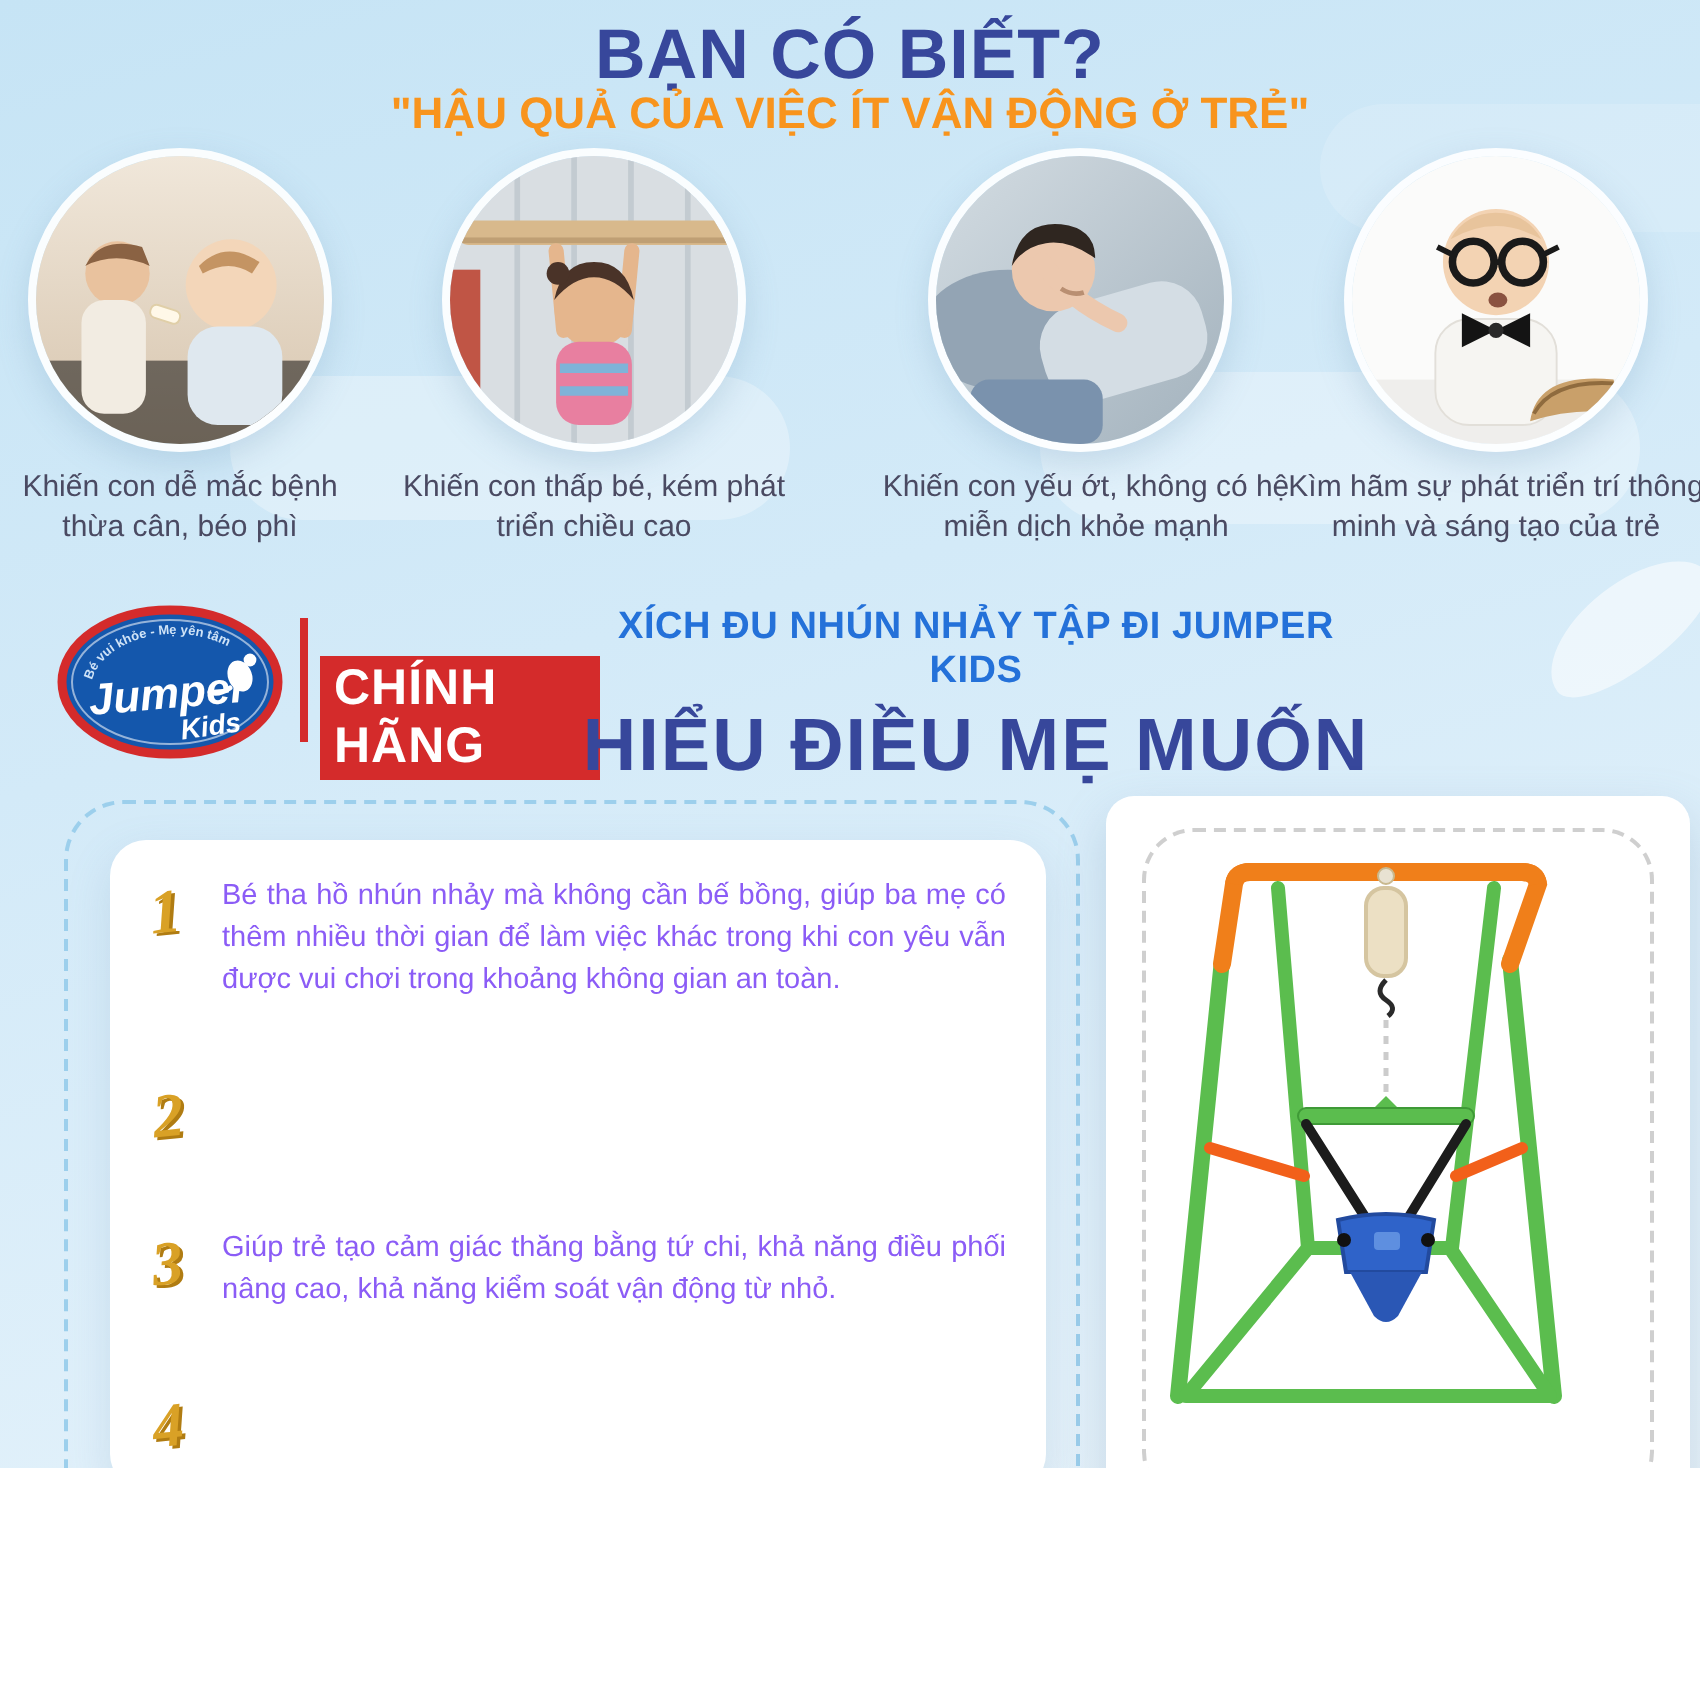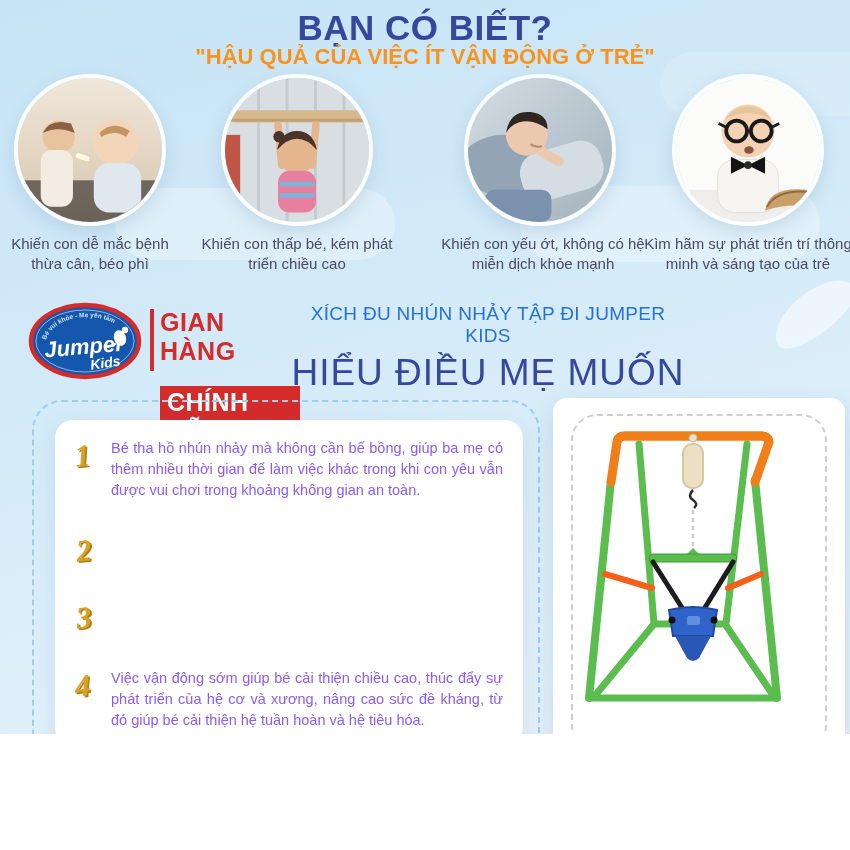--- a/index.html
+++ b/index.html
@@ -41,22 +41,22 @@
   .cap4 { left:643px; width:210px; }
 
   
   .logo { position:absolute; left:28px; top:302px; width:114px; height:78px; }
   .divider { position:absolute; left:150px; top:309px; width:4px; height:62px; background:#D42B2B; }
   .store { position:absolute; left:160px; top:308px; width:140px; }
   .store-l1 { font-size:25px; font-weight:700; color:#D42B2B; letter-spacing:.5px; }
   .store-l2 { margin-top:20px; display:inline-block; background:#D42B2B; color:#fff;
     font-size:25px; font-weight:700; padding:2px 7px; letter-spacing:.5px; }
   .banner-right { position:absolute; left:288px; top:303px; width:400px; text-align:center; }
-  .banner-line { font-size:19px; font-weight:400; color:#2471D9; letter-spacing:.3px; }
-  .banner-headline { margin-top:5px; font-size:37px; font-weight:400; color:#37479B; letter-spacing:1px; }
+  .banner-line { font-size:19px; font-weight:700; color:#2471D9; letter-spacing:.3px; }
+  .banner-headline { margin-top:5px; font-size:37px; font-weight:700; color:#37479B; letter-spacing:1px; }
 
   
   .dash-frame { position:absolute; left:32px; top:400px; width:508px; height:372px;
     border:2px dashed #9CCFEC; border-radius:30px; }
   .benefits-card { position:absolute; left:55px; top:420px; width:468px; height:325px;
     background:#fff; border-radius:18px; box-shadow:0 8px 22px rgba(100,140,180,.18);
     padding:18px 20px 14px 12px; display:flex; flex-direction:column; justify-content:space-between; }
   .benefit { display:flex; gap:10px; }
   .benefit .num { flex:0 0 34px; text-align:center;
     font-family:"Liberation Serif", serif; font-style:italic; font-weight:800; font-size:31px;
@@ -187,43 +187,42 @@
       <g transform="translate(86,26)">
         <ellipse cx="6" cy="10" rx="6" ry="8" fill="#fff" transform="rotate(-20 6 10)"></ellipse>
         <circle cx="11" cy="2" r="3.2" fill="#fff"></circle>
         <path d="M1 16 q-6 4 -10 2" stroke="#fff" stroke-width="2.5" fill="none" stroke-linecap="round"></path>
       </g>
       <text x="62" y="66" font-size="14" font-style="italic" font-weight="800" fill="#fff" transform="rotate(-8 75 60)">Kids</text>
     </svg>
   </div>
   <div class="divider"></div>
   <div class="store">
-    <div class="store-l1">GIAN HÀNG</div>
     <div class="store-l2">CHÍNH HÃNG</div>
   </div>
   <div class="banner-right">
     <div class="banner-line">XÍCH ĐU NHÚN NHẢY TẬP ĐI JUMPER KIDS</div>
     <div class="banner-headline">HIỂU ĐIỀU MẸ MUỐN</div>
   </div>
 
   <div class="dash-frame"></div>
   <div class="benefits-card">
     <div class="benefit">
       <div class="num">1</div>
       <p>Bé tha hồ nhún nhảy mà không cần bế bồng, giúp ba mẹ có thêm nhiều thời gian để làm việc khác trong khi con yêu vẫn được vui chơi trong khoảng không gian an toàn.</p>
     </div>
     <div class="benefit">
       <div class="num">2</div>
     </div>
     <div class="benefit">
       <div class="num">3</div>
+      <p>Giúp trẻ tạo cảm giác thăng bằng tứ chi, khả năng điều phối nâng cao, khả năng kiểm soát vận động từ nhỏ.</p>
     </div>
     <div class="benefit">
       <div class="num">4</div>
-      <p>Việc vận động sớm giúp bé cải thiện chiều cao, thúc đẩy sự phát triển của hệ cơ và xương, nâng cao sức đề kháng, từ đó giúp bé cải thiện hệ tuần hoàn và hệ tiêu hóa.</p>
     </div>
   </div>
 
   <div class="product-card">
     <div class="product-inner"></div>
     <svg viewBox="0 0 292 370">
 
       <path d="M86 46 L101 226" stroke="#5BBD4E" stroke-width="7" stroke-linecap="round" fill="none"></path>
       <path d="M194 46 L173 226" stroke="#5BBD4E" stroke-width="7" stroke-linecap="round" fill="none"></path>
 

